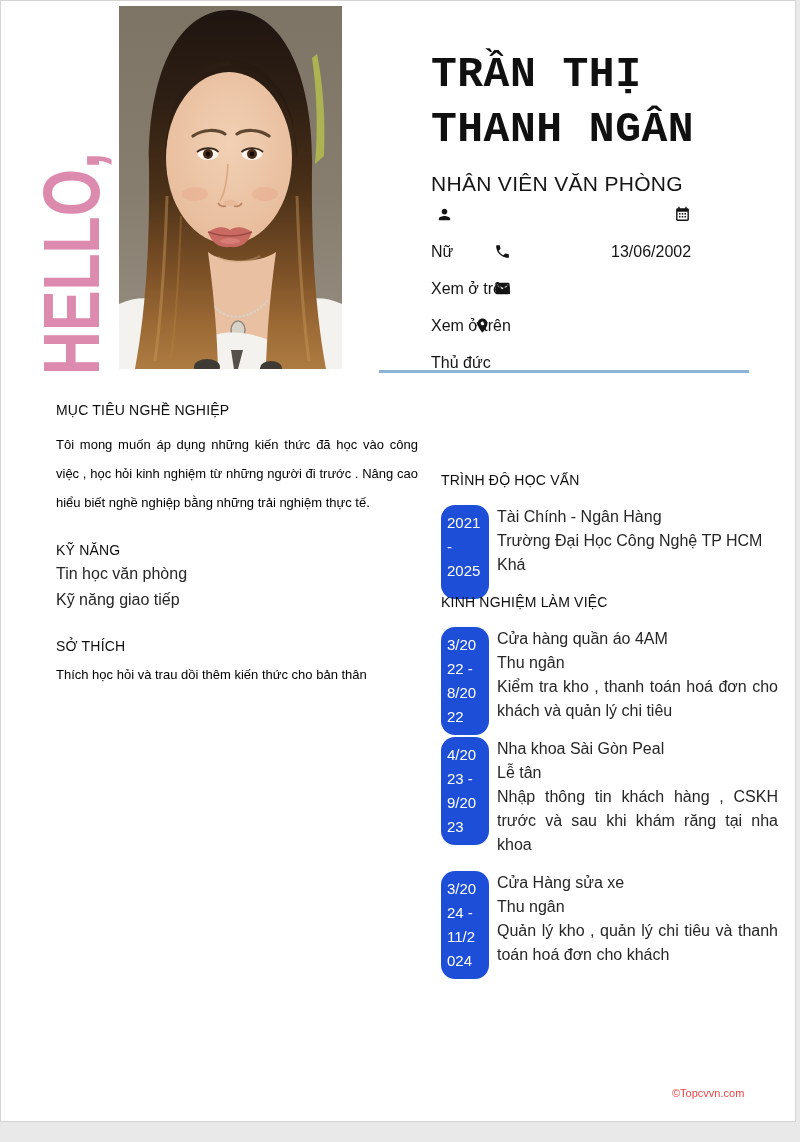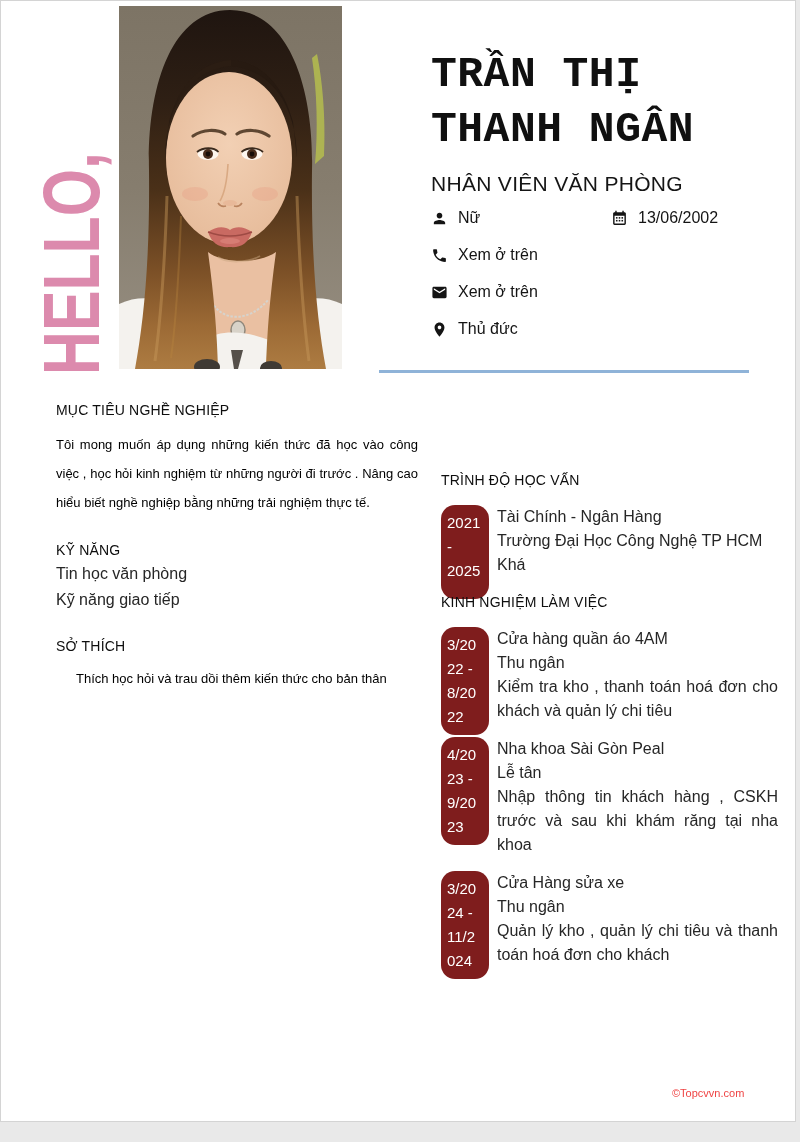--- a/index.html
+++ b/index.html
@@ -16,38 +16,38 @@
   }
   .photo { position:absolute; left:118px; top:5px; width:223px; height:363px; }
   .photo svg { display:block; width:100%; height:100%; }
   .name {
     position:absolute; left:430px; top:46px; width:340px;
     font-size:43px; line-height:55px; font-weight:700; color:#101010; letter-spacing:.5px;font-family:Liberation Mono, monospace;
   }
   .job-title { position:absolute; left:430px; top:171px; font-size:21px; color:#151515; letter-spacing:.3px; }
   .contacts { position:absolute; left:430px; top:205px; width:340px; }
   .c-row { position:relative; height:37px; }
-  .c-item { position:absolute; display:flex; align-items:center; gap:10px; height:24px; }
+  .c-item { position:absolute; display:flex; align-items:flex-end; gap:20px; height:24px;flex-direction:column; }
   .c-item .txt { font-size:16px; color:#141414; }
   .c-item svg { flex:0 0 auto; }
   .divider { position:absolute; left:378px; top:369px; width:370px; height:3px; background:#8fb3d8; }
 
   
   h2.sec { font-size:14px; font-weight:400; color:#0e0e0e; letter-spacing:.2px; line-height:22px; }
   .left-col  { position:absolute; left:55px;  top:398px; width:362px; }
   .right-col { position:absolute; left:440px; top:468px; width:337px; }
   .para { font-size:13px; line-height:29px; color:#000000; text-align:justify; margin-top:9px; }
   .plain { font-size:16px; line-height:26px; color:#262626; }
   .left-col h2.sec { margin-top:22px; }
   .left-col h2.sec:first-child { margin-top:0; }
 
   .item { position:relative; display:flex; margin-top:14px; }
   .date-box {
     position:absolute; left:0; top:2; width:48px; padding:6px 6px;
-    background:#7f1d1d; border-radius:14px; color:#ffffff;
+    background:#1d4ed8; border-radius:14px; color:#ffffff;
     font-size:15px; line-height:24px; overflow-wrap:anywhere; word-break:normal;
   }
   .date-box.h-edu { min-height:94px; }
   .date-box.h-exp { min-height:104px; }
   .item .body { margin-left:56px; width:281px; font-size:16px; line-height:24px; color:#262626; }
   .item .desc { text-align:justify; }
   .right-col h2.sec { position:relative; z-index:2; }
   .right-col h2.sec.overlap { margin-top:14px; }
 
   .footer { position:absolute; left:671px; top:1086px; font-size:11px; color:#ef4444; }
@@ -180,21 +180,21 @@
     <h2 class="sec">MỤC TIÊU NGHỀ NGHIỆP</h2>
     <p class="para">Tôi mong muốn áp dụng những kiến thức đã học vào công việc , học hỏi kinh nghiệm từ những người đi trước . Nâng cao hiểu biết nghề nghiệp bằng những trải nghiệm thực tế.</p>
 
     <h2 class="sec">KỸ NĂNG</h2>
     <div class="plain">
       <div>Tin học văn phòng</div>
       <div>Kỹ năng giao tiếp</div>
     </div>
 
     <h2 class="sec">SỞ THÍCH</h2>
-    <p class="para" style="line-height:26px;margin-left:20px;">Thích học hỏi và trau dồi thêm kiến thức cho bản thân</p>
+    <p class="para" style="line-height:18px;">Thích học hỏi và trau dồi thêm kiến thức cho bản thân</p>
   </div>
 
   <div class="right-col">
     <h2 class="sec">TRÌNH ĐỘ HỌC VẤN</h2>
 
     <div class="item">
       <div class="date-box h-edu">2021 - 2025</div>
       <div class="body">
         <div>Tài Chính - Ngân Hàng</div>
         <div>Trường Đại Học Công Nghệ TP HCM</div>

